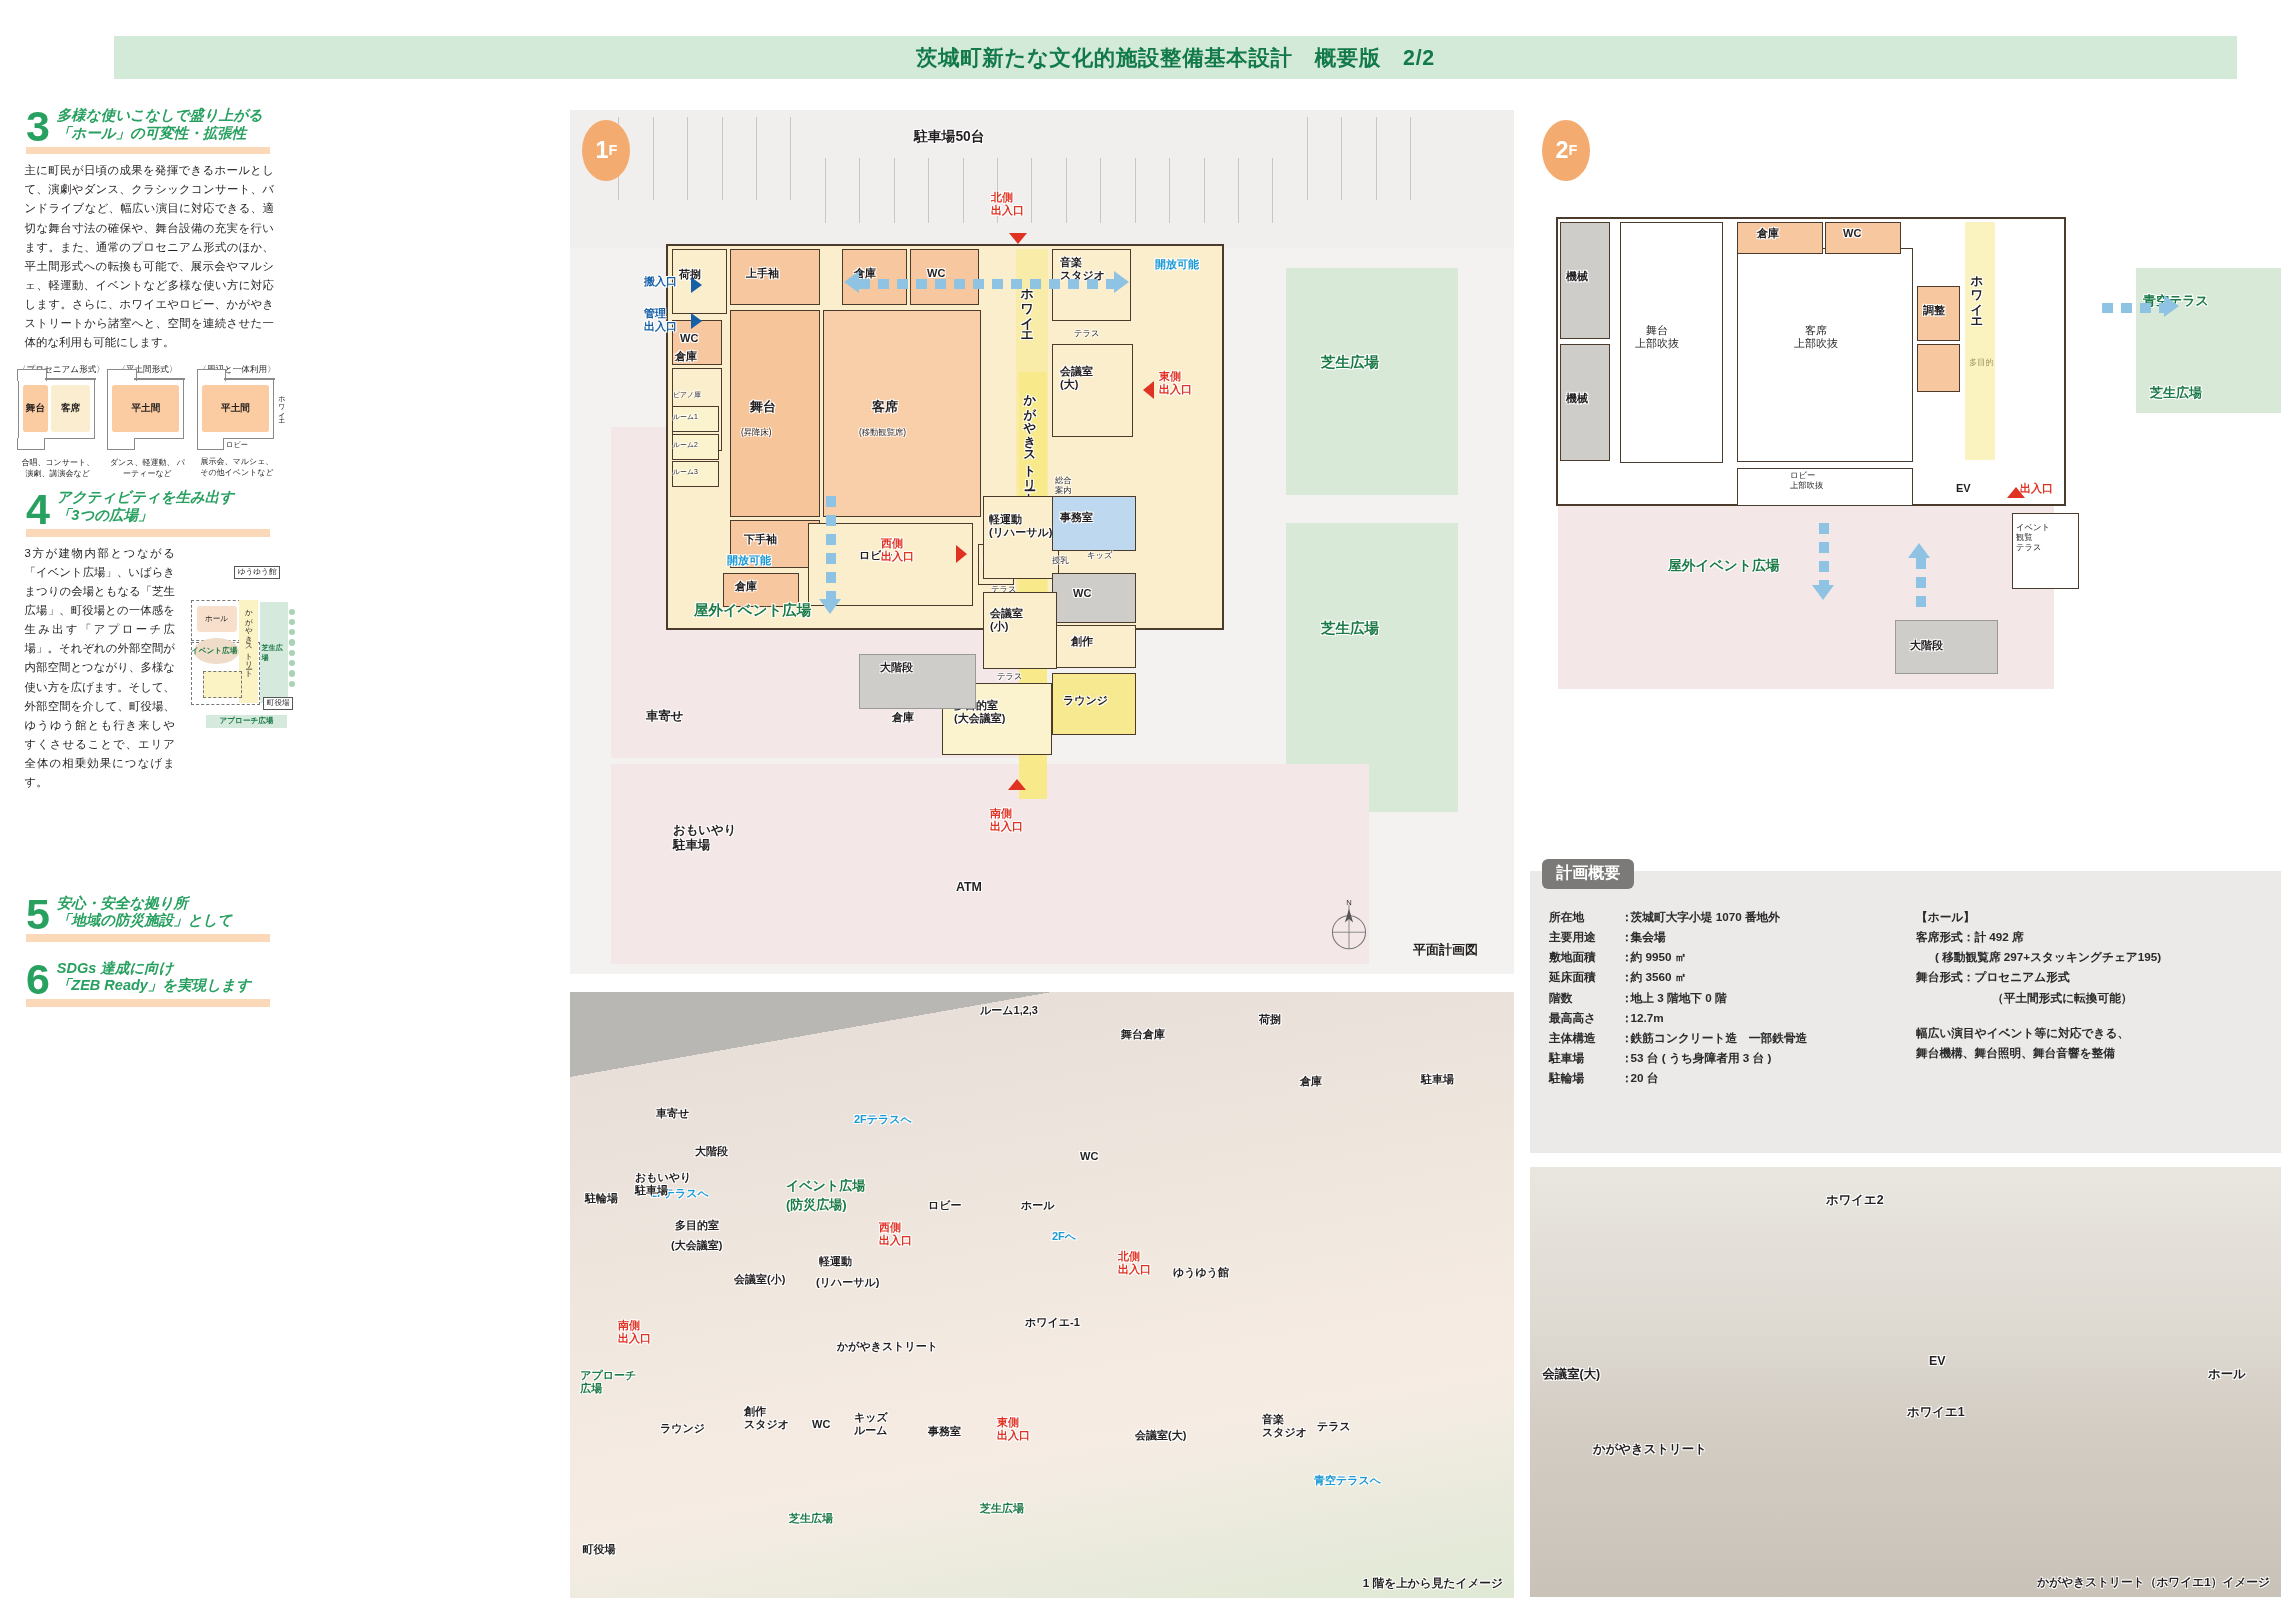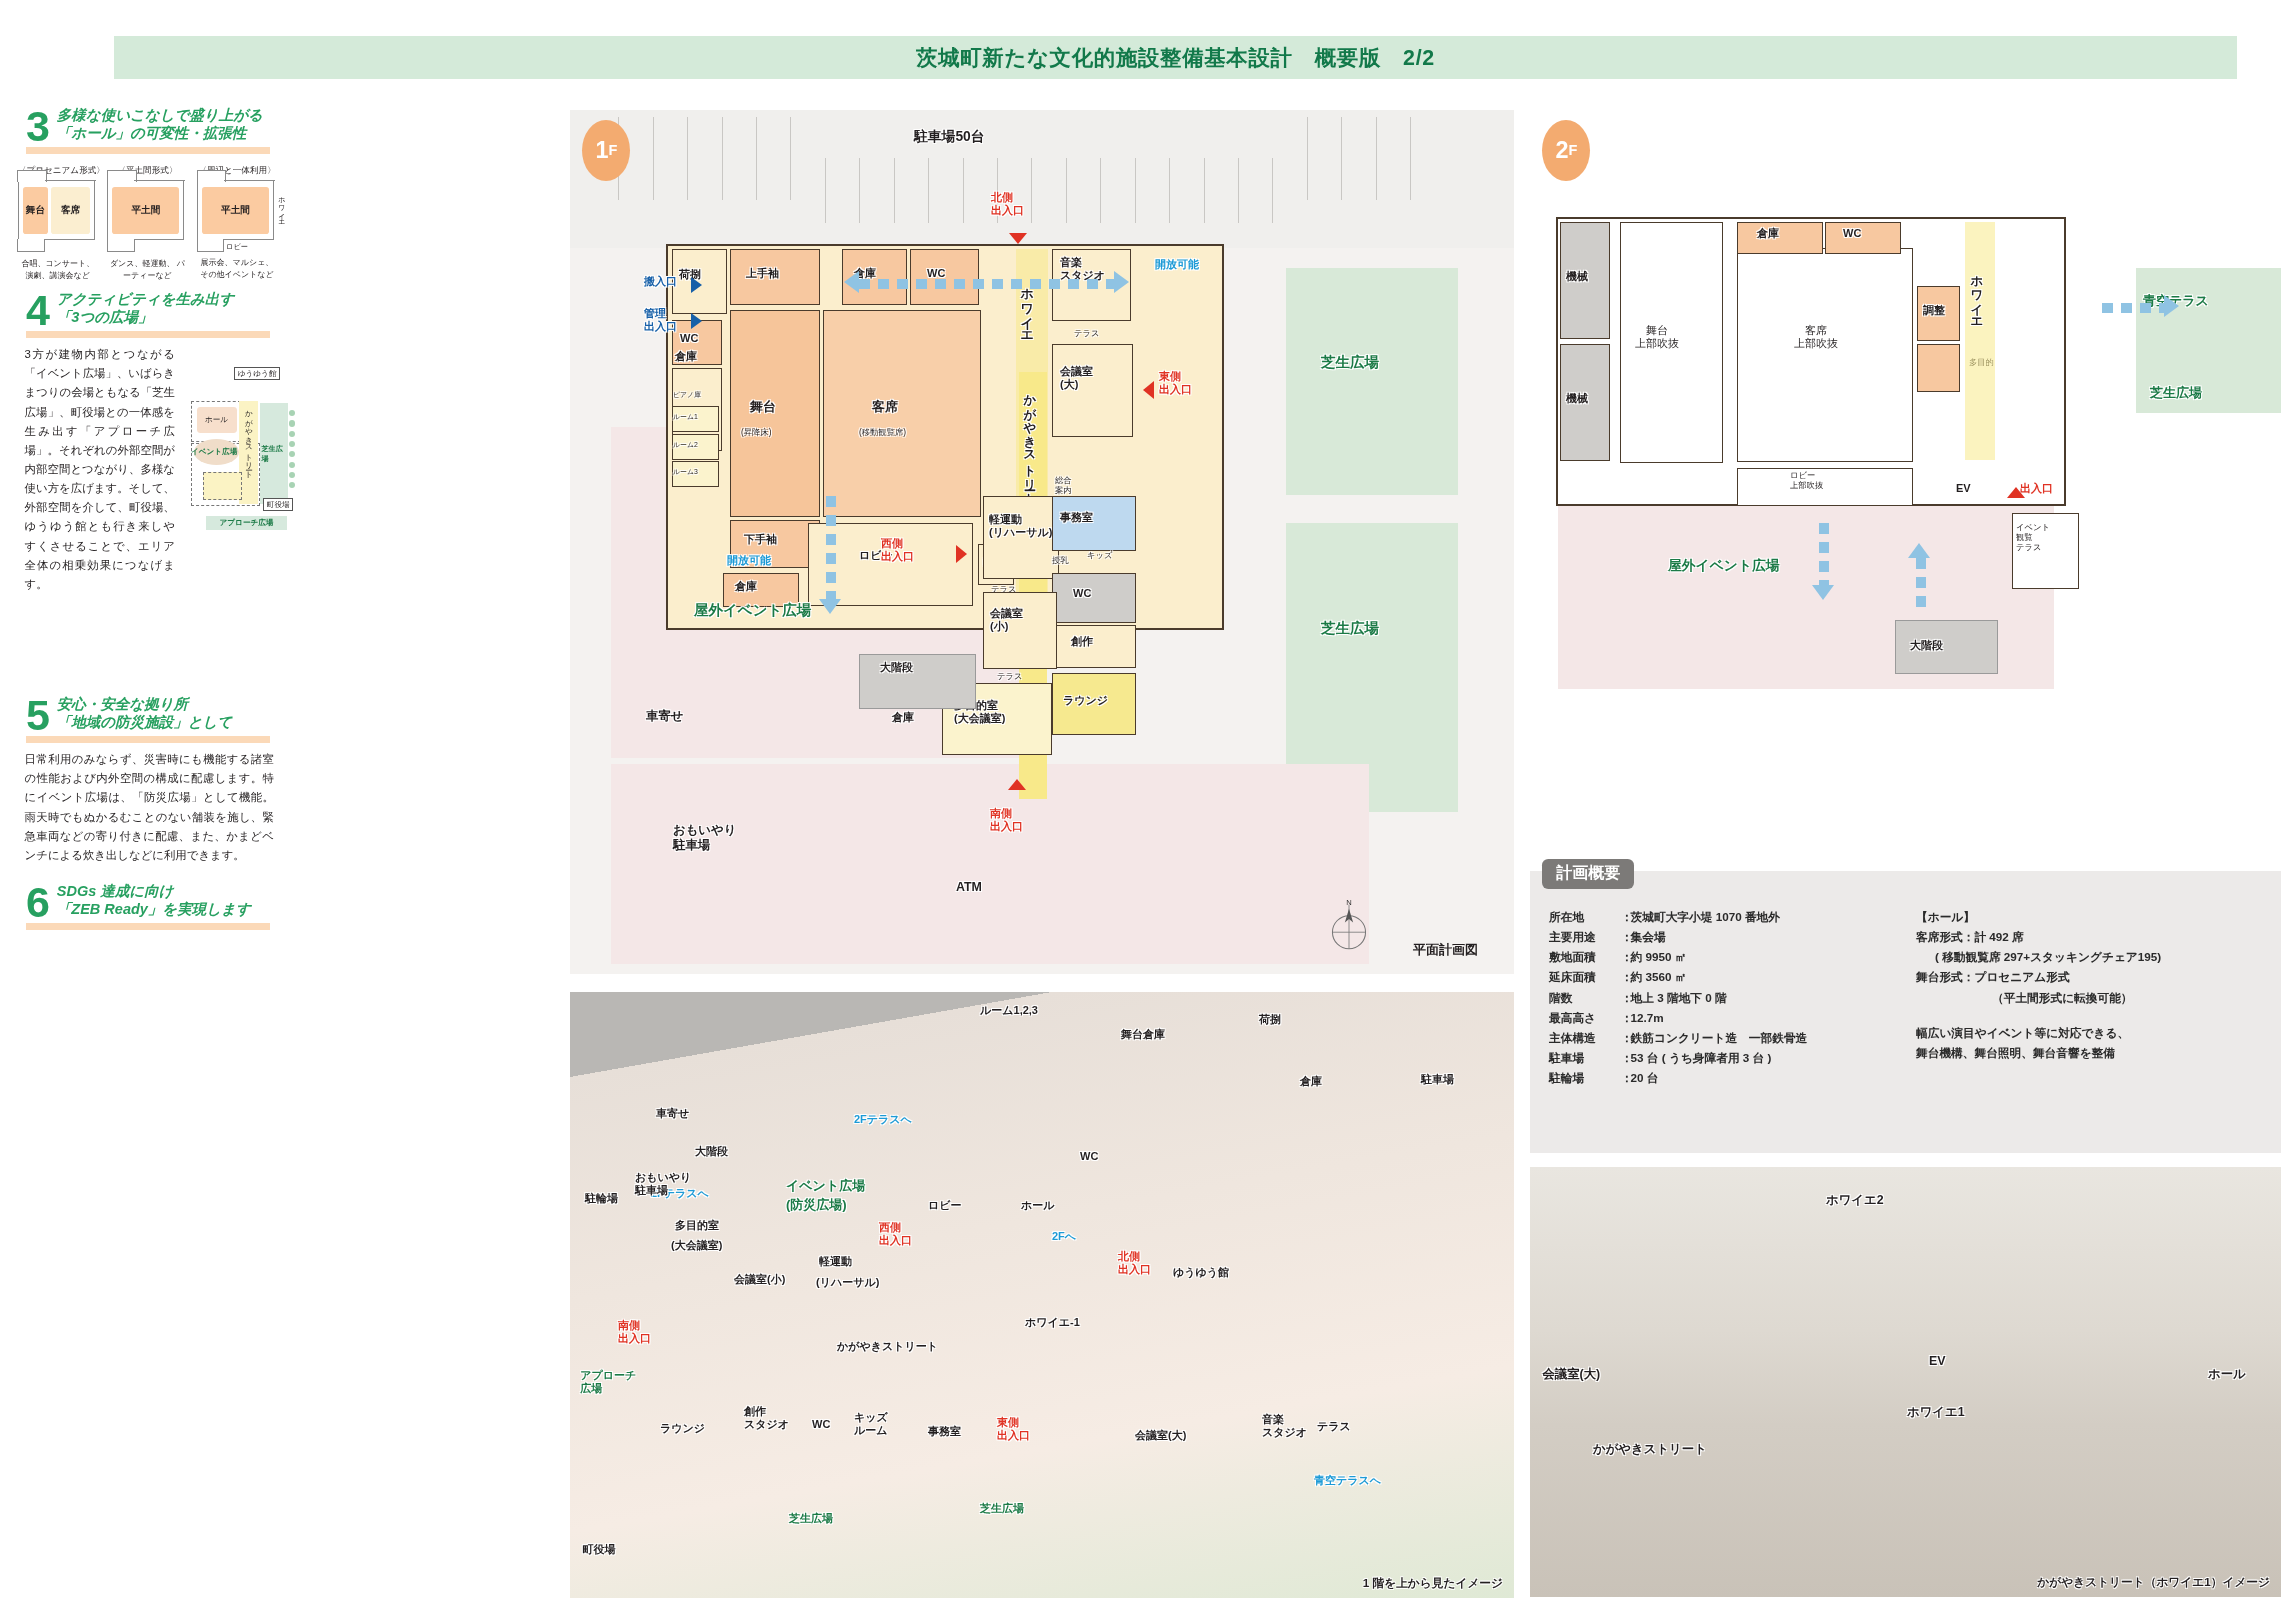--- a/index.html
+++ b/index.html
@@ -206,20 +206,21 @@
 
   <div class="sec">
     <div class="sec-head">
       <div class="sec-num">3</div>
       <div class="sec-titles">
         <div class="sec-t1">多様な使いこなしで盛り上がる</div>
         <div class="sec-t2">「ホール」の可変性・拡張性</div>
       </div>
     </div>
     <div class="underbar"></div>
+    <div class="body-text" style="padding-left:9.6px;width:259px;">主に町民が日頃の成果を発揮できるホールとして、演劇やダンス、クラシックコンサート、バンドライブなど、幅広い演目に対応できる、適切な舞台寸法の確保や、舞台設備の充実を行います。また、通常のプロセニアム形式のほか、平土間形式への転換も可能で、展示会やマルシェ、軽運動、イベントなど多様な使い方に対応します。さらに、ホワイエやロビー、かがやきストリートから諸室へと、空間を連続させた一体的な利用も可能にします。</div>
 
     <div class="fmt-row">
 
       <div class="fmt">
         <div class="fmt-cap">〈プロセニアム形式〉</div>
         <div class="fmt-shape">
           <div class="fmt-foot"></div>
           <div class="fmt-inner">
             <div class="fmt-cell cell-stage" style="flex:0 0 25px;">舞台</div>
             <div class="fmt-cell cell-seats" style="flex:1;">客席</div>
@@ -302,21 +303,20 @@
 
   <div class="sec" style="margin-top:102px;">
     <div class="sec-head">
       <div class="sec-num">5</div>
       <div class="sec-titles">
         <div class="sec-t1">安心・安全な拠り所</div>
         <div class="sec-t2">「地域の防災施設」として</div>
       </div>
     </div>
     <div class="underbar"></div>
-    <div class="body-text" style="padding-left:9.6px;width:259px;">日常利用のみならず、災害時にも機能する諸室の性能および内外空間の構成に配慮します。特にイベント広場は、「防災広場」として機能。雨天時でもぬかるむことのない舗装を施し、緊急車両などの寄り付きに配慮、また、かまどベンチによる炊き出しなどに利用できます。</div>
   </div>
 
   <div class="sec" style="margin-top:18px;">
     <div class="sec-head">
       <div class="sec-num">6</div>
       <div class="sec-titles">
         <div class="sec-t1">SDGs 達成に向け</div>
         <div class="sec-t2">「ZEB Ready」を実現します</div>
       </div>
     </div>

